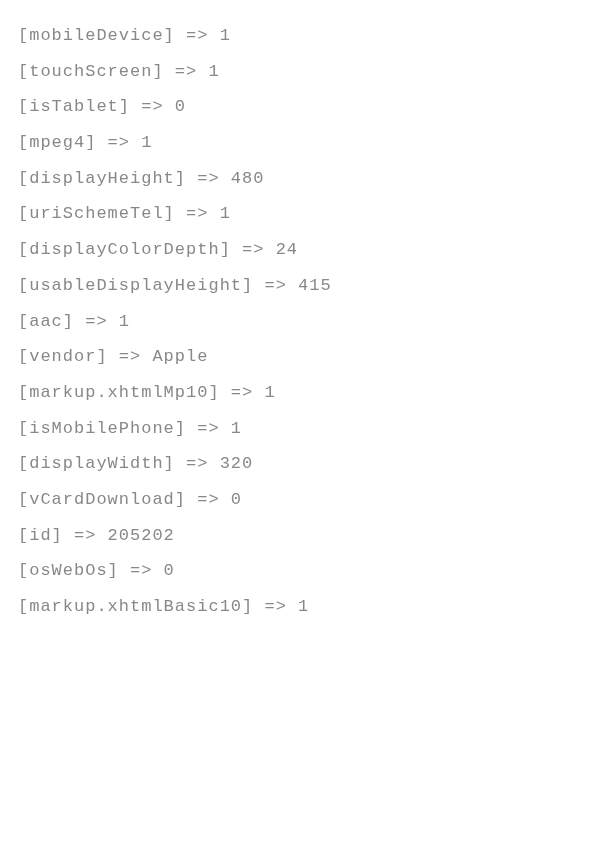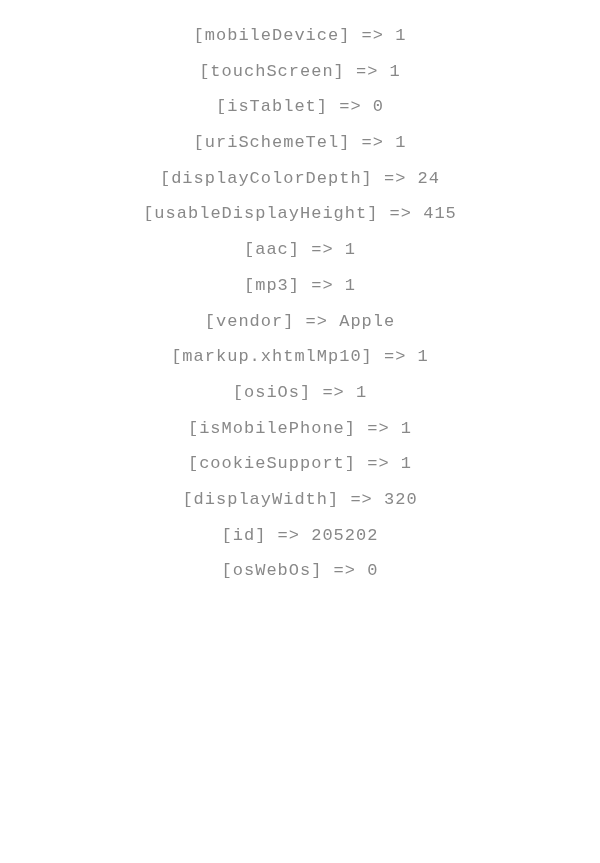--- a/index.html
+++ b/index.html
@@ -9,36 +9,36 @@
       font-size: 17px;
       line-height: 2.1;
       color: #888888;
       background: #ffffff;
       width: 600px;
       box-sizing: border-box;
     }
     .line {
       white-space: pre;
       letter-spacing: 1px;
-      text-align: center;
     }
   </style>
 </head>
 <body>
 
 <div>
   <div class="line">[mobileDevice] =&gt; 1</div>
   <div class="line">[touchScreen] =&gt; 1</div>
   <div class="line">[isTablet] =&gt; 0</div>
+  <div class="line">[mpeg4] =&gt; 1</div>
+  <div class="line">[displayHeight] =&gt; 480</div>
   <div class="line">[uriSchemeTel] =&gt; 1</div>
   <div class="line">[displayColorDepth] =&gt; 24</div>
   <div class="line">[usableDisplayHeight] =&gt; 415</div>
   <div class="line">[aac] =&gt; 1</div>
-  <div class="line">[mp3] =&gt; 1</div>
   <div class="line">[vendor] =&gt; Apple</div>
   <div class="line">[markup.xhtmlMp10] =&gt; 1</div>
-  <div class="line">[osiOs] =&gt; 1</div>
   <div class="line">[isMobilePhone] =&gt; 1</div>
-  <div class="line">[cookieSupport] =&gt; 1</div>
   <div class="line">[displayWidth] =&gt; 320</div>
+  <div class="line">[vCardDownload] =&gt; 0</div>
   <div class="line">[id] =&gt; 205202</div>
   <div class="line">[osWebOs] =&gt; 0</div>
+  <div class="line">[markup.xhtmlBasic10] =&gt; 1</div>
 </div>
 
 </body></html>

